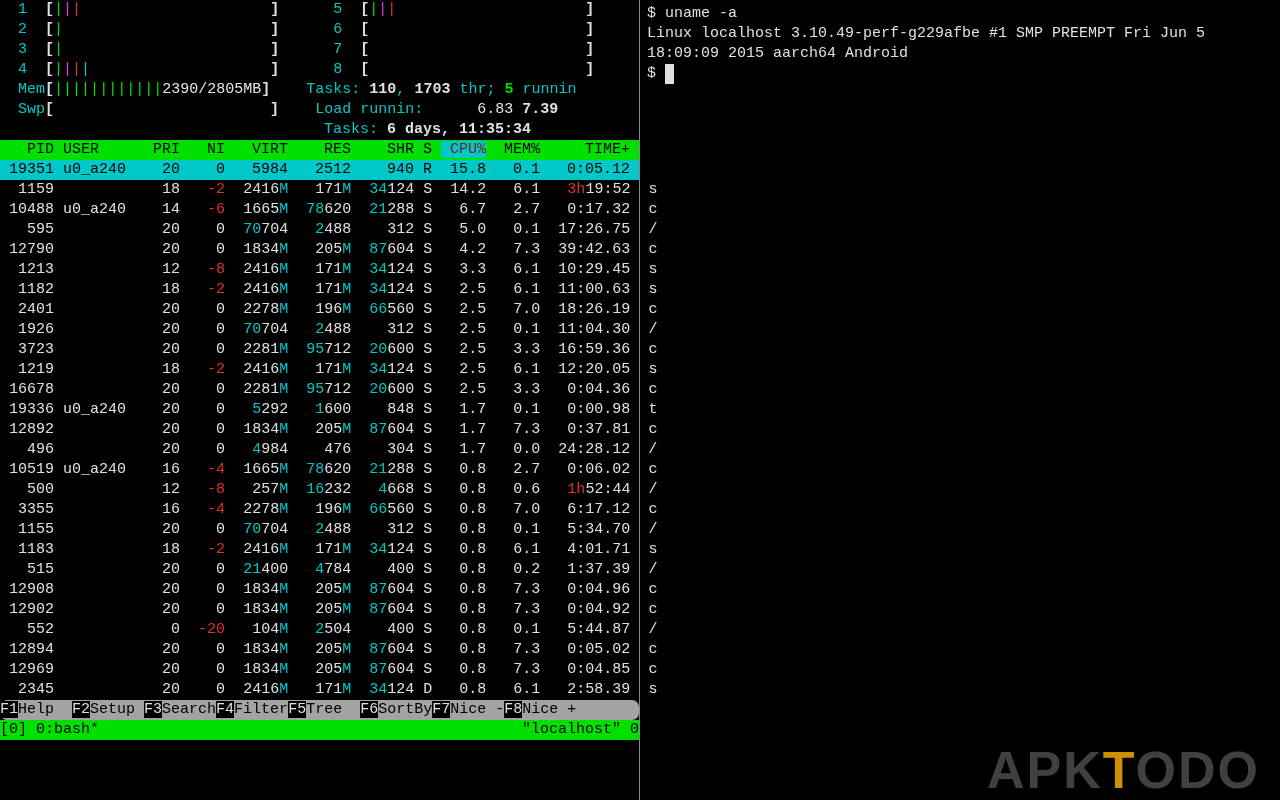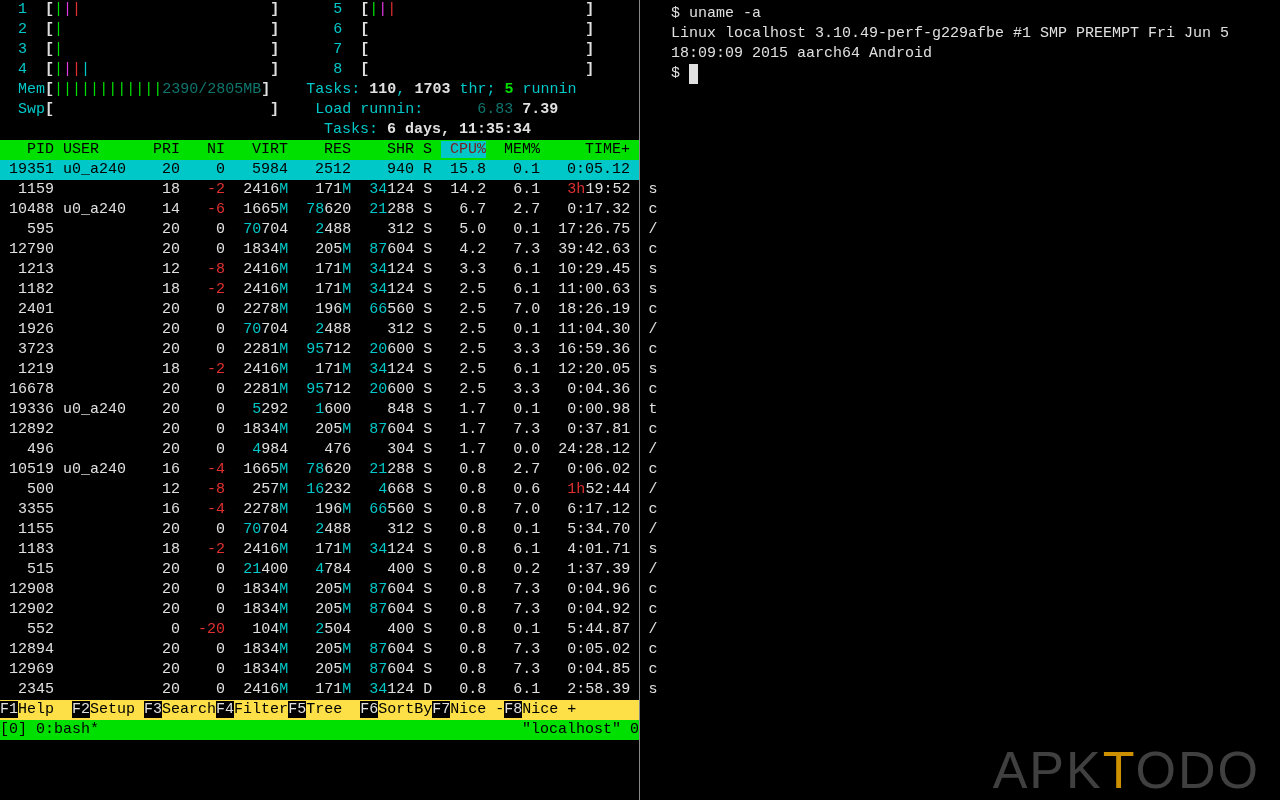--- a/index.html
+++ b/index.html
@@ -25,42 +25,42 @@
   position:absolute;
   left:641px; top:0;
   width:639px;
   height:800px;
 }
 .cyan { color:#00c8c8; }
 .green { color:#00e000; }
 .white { color:#e0e0e0; }
 .red { color:#e03030; }
 .magenta { color:#e038e0; }
-.dim { color:#0f766e;margin-top:17px; }
+.dim { color:#e5e5e5;margin-top:17px; }
 .bold { font-weight:bold; }
 .header-row {
   background:#00e000;
   color:#000;
   white-space:pre;
   height:20px;
 }
 .cpu-hdr { background:#00c8c8; color:#7f1d1d; }
 .sel-row { background:#00c8c8; color:#000; }
-.fn-bar { background:#fde047; color:#000; white-space:pre; }
+.fn-bar { background:#a3a3a3; color:#000; white-space:pre;border-radius:7px; }
 .fn-bar .key { background:#000; color:#e0e0e0; }
 .status-bar { background:#00e000; color:#000; white-space:pre; }
-.right pre { color:#e0e0e0; padding:4px 6px; white-space:pre-wrap;margin-left:24px; }
+.right pre { color:#e0e0e0; padding:4px 6px; white-space:pre-wrap; }
 .cursor { background:#e0e0e0; color:#000; display:inline-block; width:9px; }
 pre { font-family:inherit; font-size:inherit; line-height:inherit; }
 .watermark {
   position:absolute;
   right:20px; bottom:20px;
   font-family:Arial,sans-serif;
   font-size:52px;
-  font-weight:400;
+  font-weight:700;
   letter-spacing:2px;
   color:rgba(255,255,255,0.25);
   text-shadow:1px 1px 2px rgba(0,0,0,0.5);
 }
 .watermark .t {
   color:rgba(255,180,0,0.8);
 }
 </style>
 </head>
 <body>

